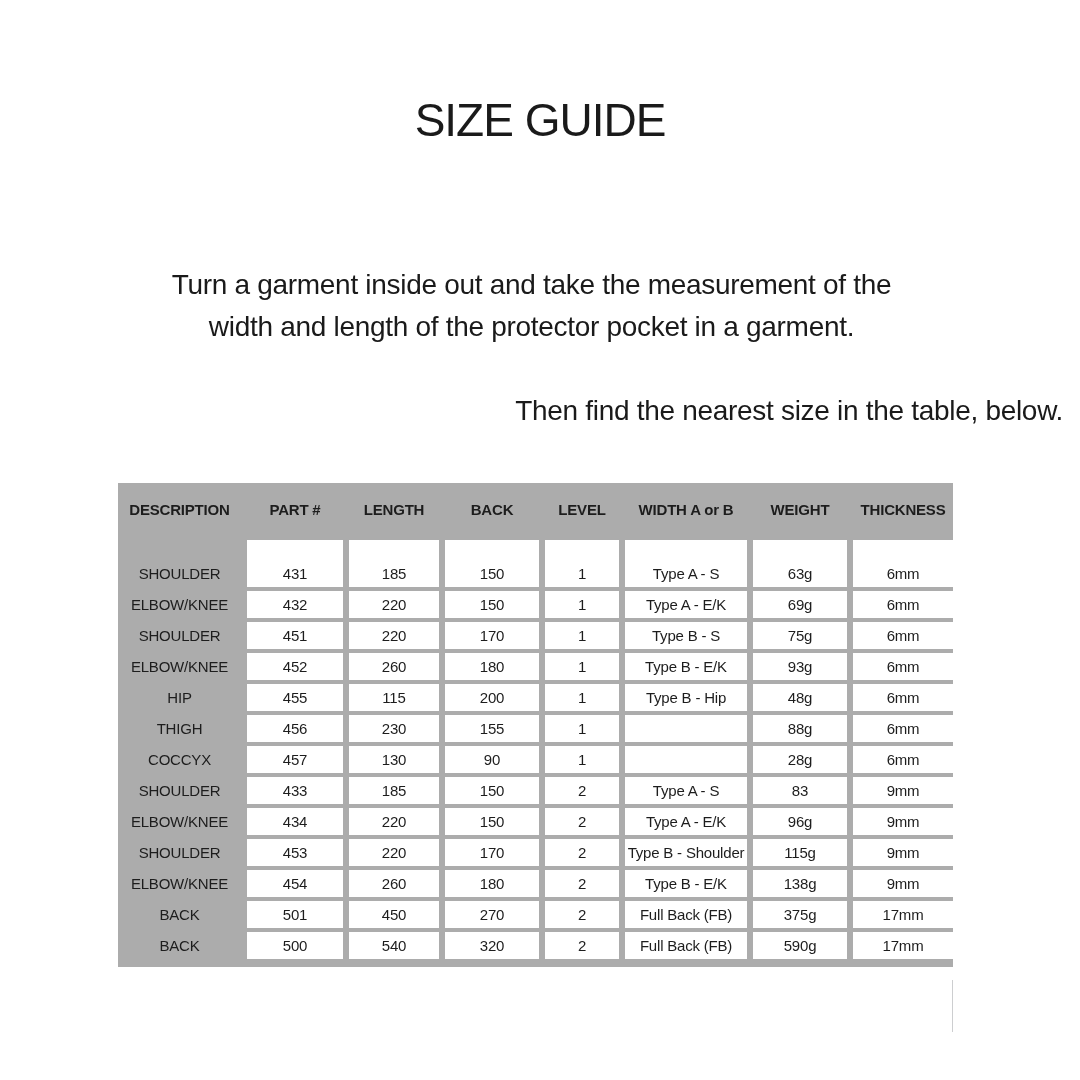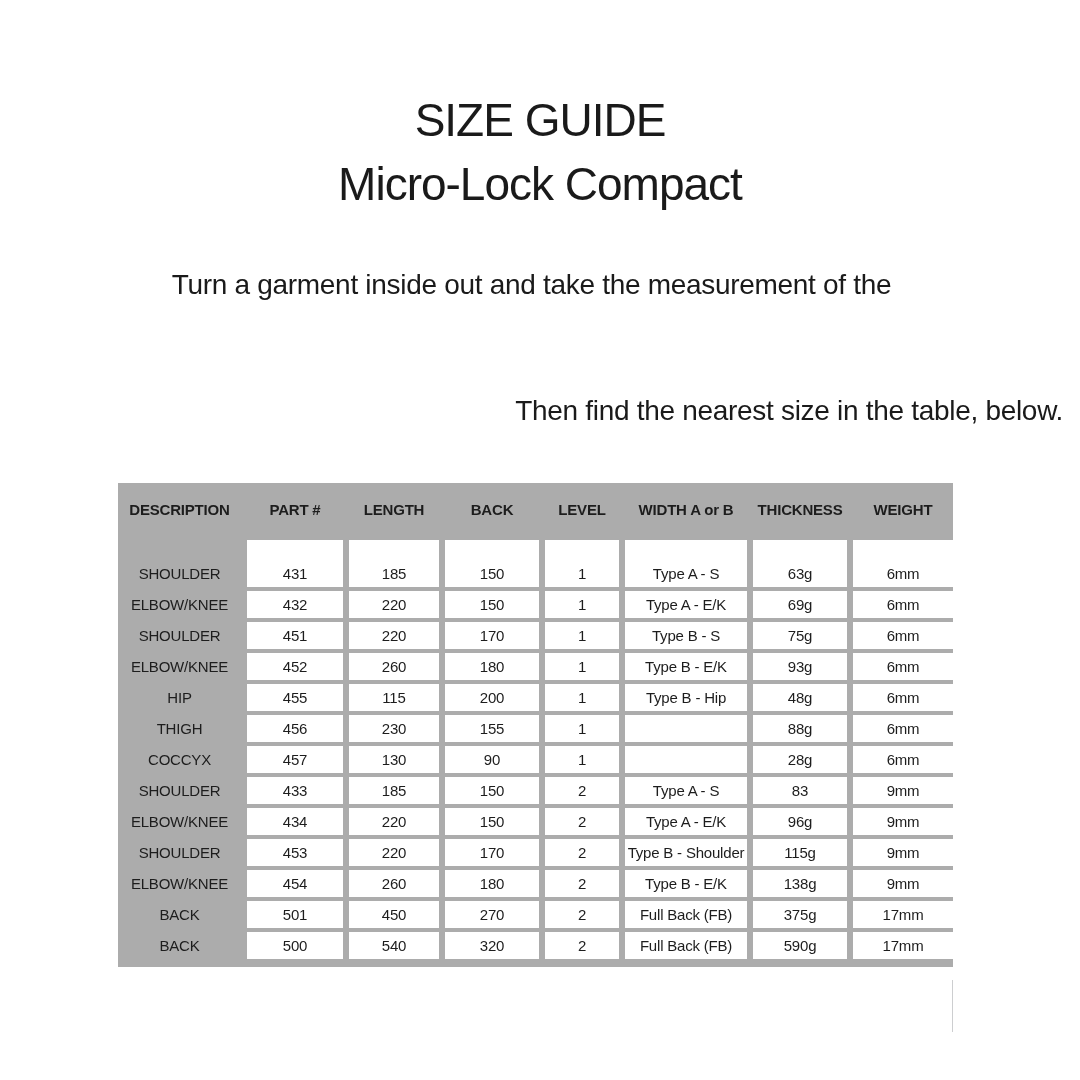--- a/index.html
+++ b/index.html
@@ -77,40 +77,40 @@
     width: 1px;
     height: 52px;
     background: #cdced0;
   }
 </style>
 </head>
 <body>
 
 <div class="title-block">
   <div>SIZE GUIDE</div>
-  <div>Micro-Lock Compact</div>
 </div>
 
 <div class="intro-block" id="para1">
   <div>Turn a garment inside out and take the measurement of the</div>
+  <div>width and length of the protector pocket in a garment.</div>
 </div>
 
 <div class="intro-block" id="para2">
   <div>Then find the nearest size in the table, below.</div>
 </div>
 
 <div class="size-table">
     <div class="cell header-cell">DESCRIPTION</div>
     <div class="cell header-cell">PART #</div>
     <div class="cell header-cell">LENGTH</div>
     <div class="cell header-cell">BACK</div>
     <div class="cell header-cell">LEVEL</div>
     <div class="cell header-cell">WIDTH A or B</div>
+    <div class="cell header-cell">WEIGHT</div>
     <div class="cell header-cell">THICKNESS</div>
-    <div class="cell header-cell">WEIGHT</div>
     <div class="cell desc-cell first-row">SHOULDER</div>
     <div class="cell data-cell first-row">431</div>
     <div class="cell data-cell first-row">185</div>
     <div class="cell data-cell first-row">150</div>
     <div class="cell data-cell first-row">1</div>
     <div class="cell data-cell first-row">Type A - S</div>
     <div class="cell data-cell first-row">63g</div>
     <div class="cell data-cell first-row">6mm</div>
     <div class="cell desc-cell">ELBOW/KNEE</div>
     <div class="cell data-cell">432</div>

